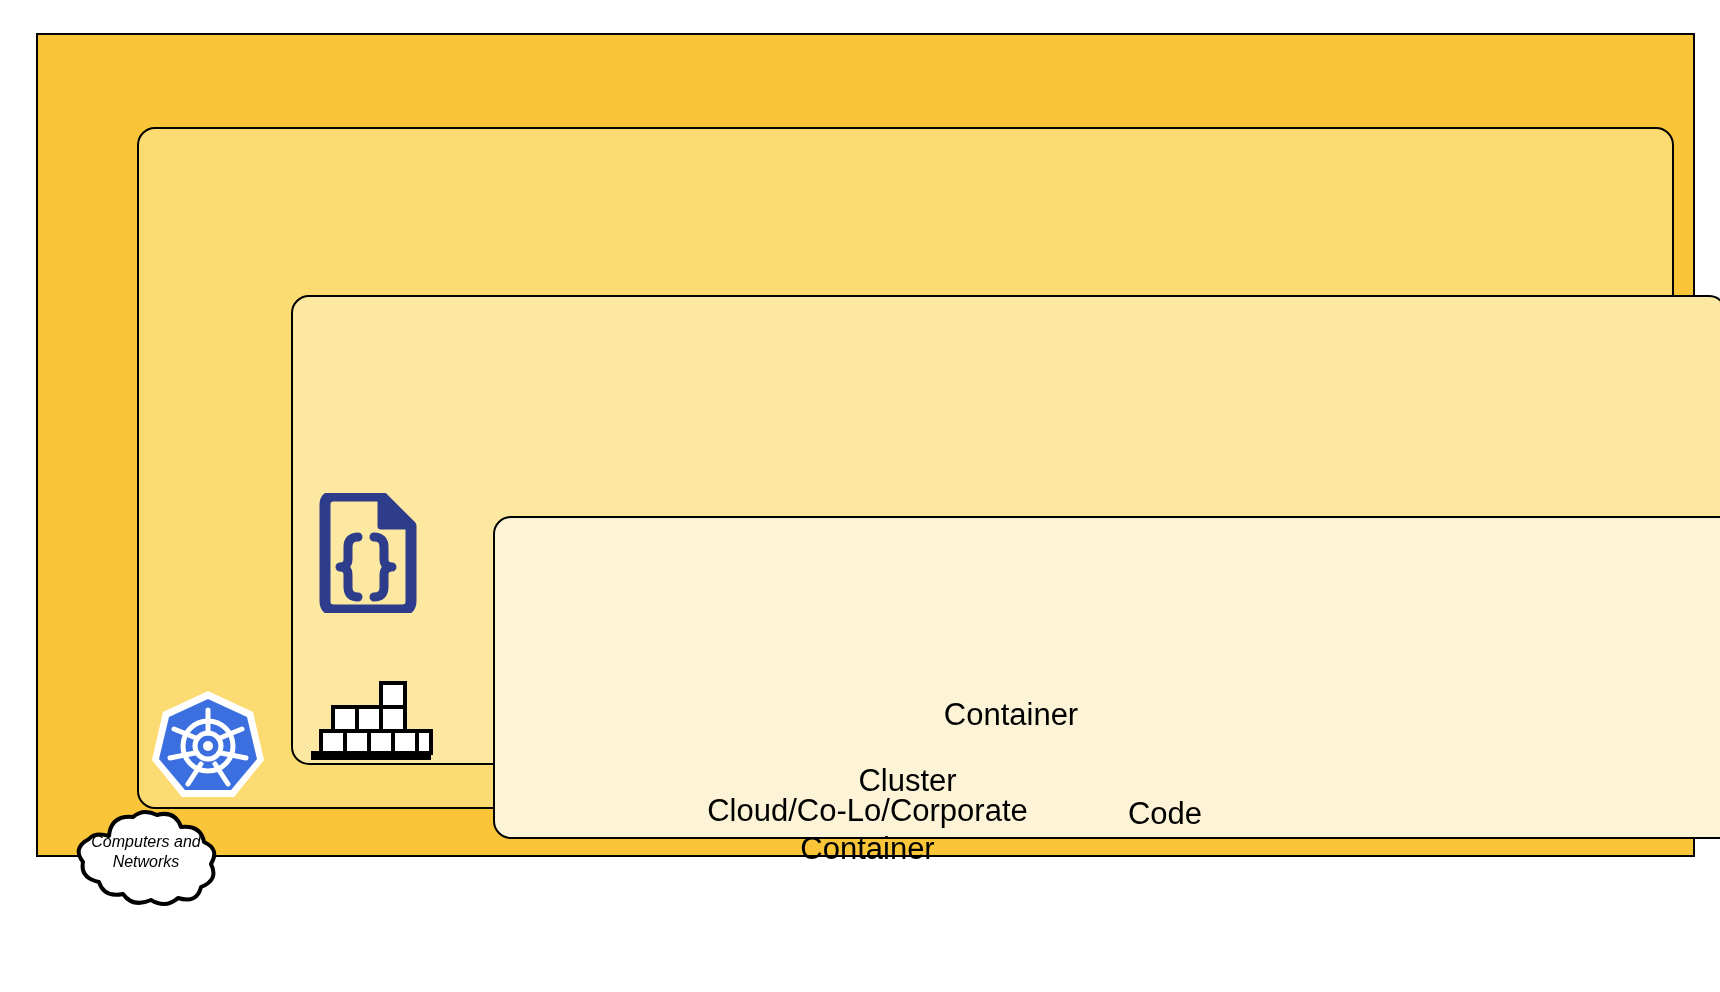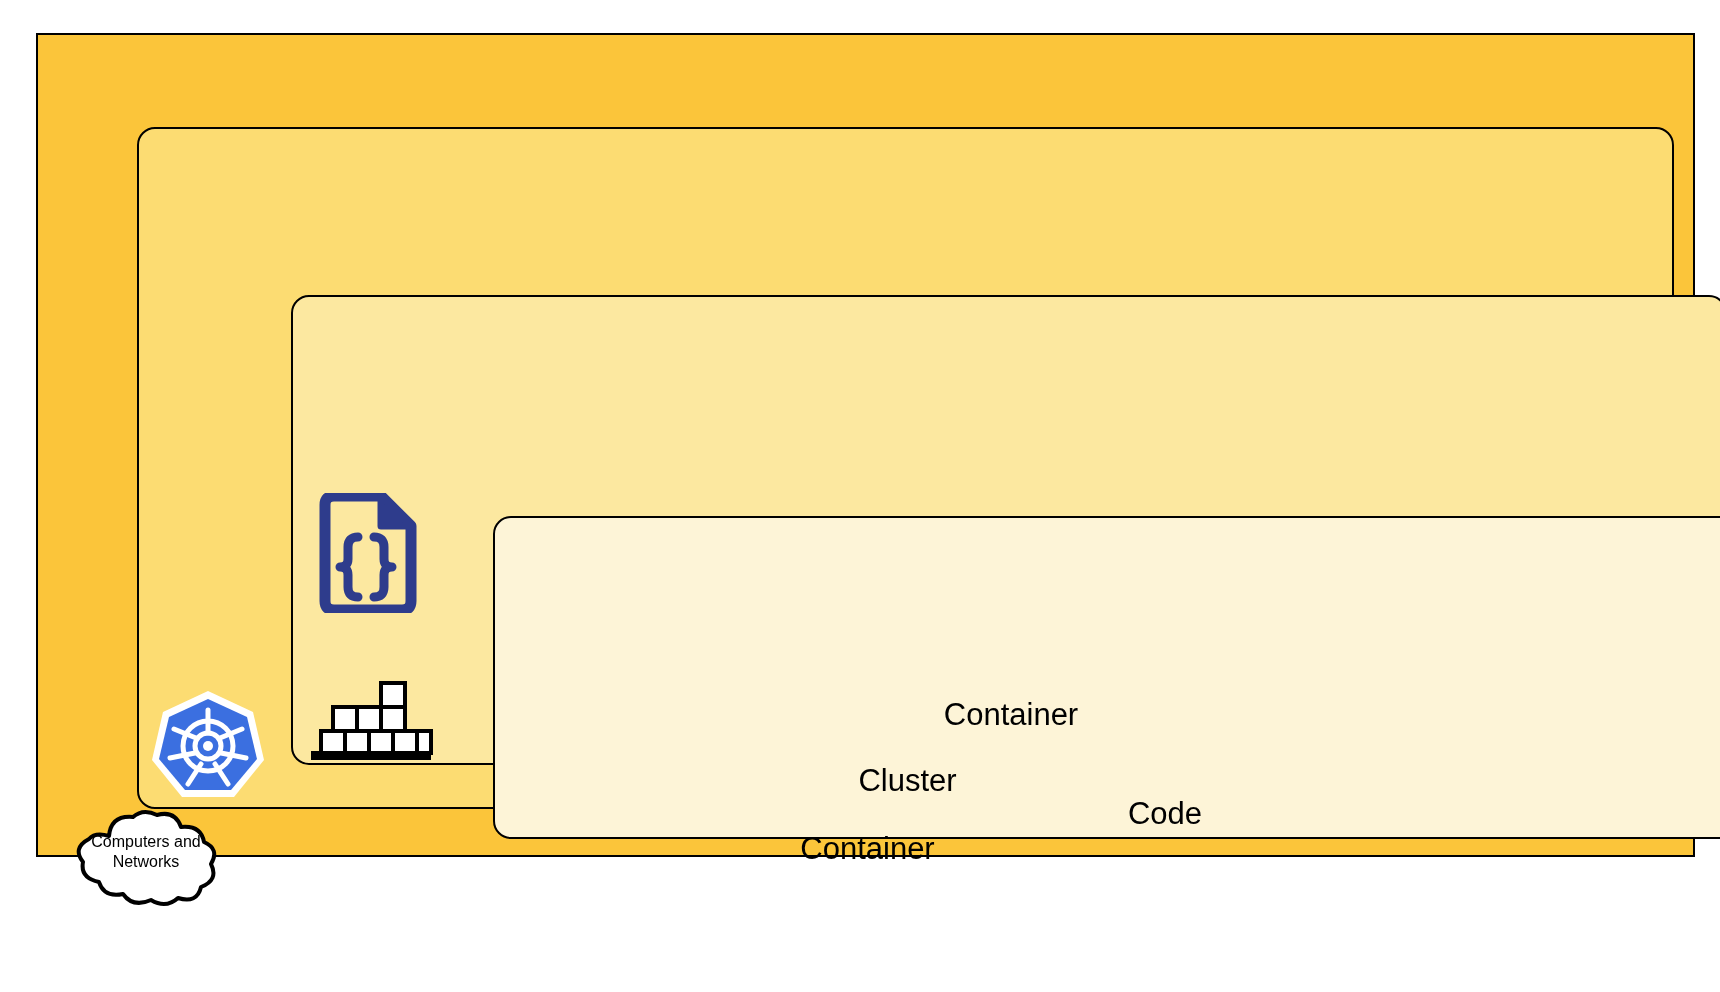--- a/index.html
+++ b/index.html
@@ -144,20 +144,21 @@
 
   .cloud-text {
     position: absolute;
     left: 8px;
     top: 24px;
     width: 134px;
     text-align: center;
     font-size: 16px;
     line-height: 20px;
     color: #000000;
+    font-style: italic;
   }
 </style>
 </head>
 <body>
 
 <div id="stage">
 
   <div class="layer layer-datacenter">
 
     <div class="layer layer-cluster">
@@ -217,21 +218,21 @@
             <line x1="94" y1="70" x2="69" y2="65"></line>
             <line x1="90" y1="41" x2="68" y2="50"></line>
           </g>
           <circle cx="56" cy="58" r="5" fill="#FFFFFF"></circle>
         </svg>
       </div>
 
     </div>
 
     <div class="layer-label label-datacenter">
-      <br>
+      <span>Cloud/Co-Lo/Corporate</span><br>
       <span>Container</span>
     </div>
 
     <div class="cloud-callout">
       <svg width="150" height="102" viewBox="0 0 150 102" xmlns="http://www.w3.org/2000/svg">
         <path d="M38 28
                  Q40 7 62 9
                  Q72 0 86 7
                  Q104 2 110 19
                  Q130 17 133 34

